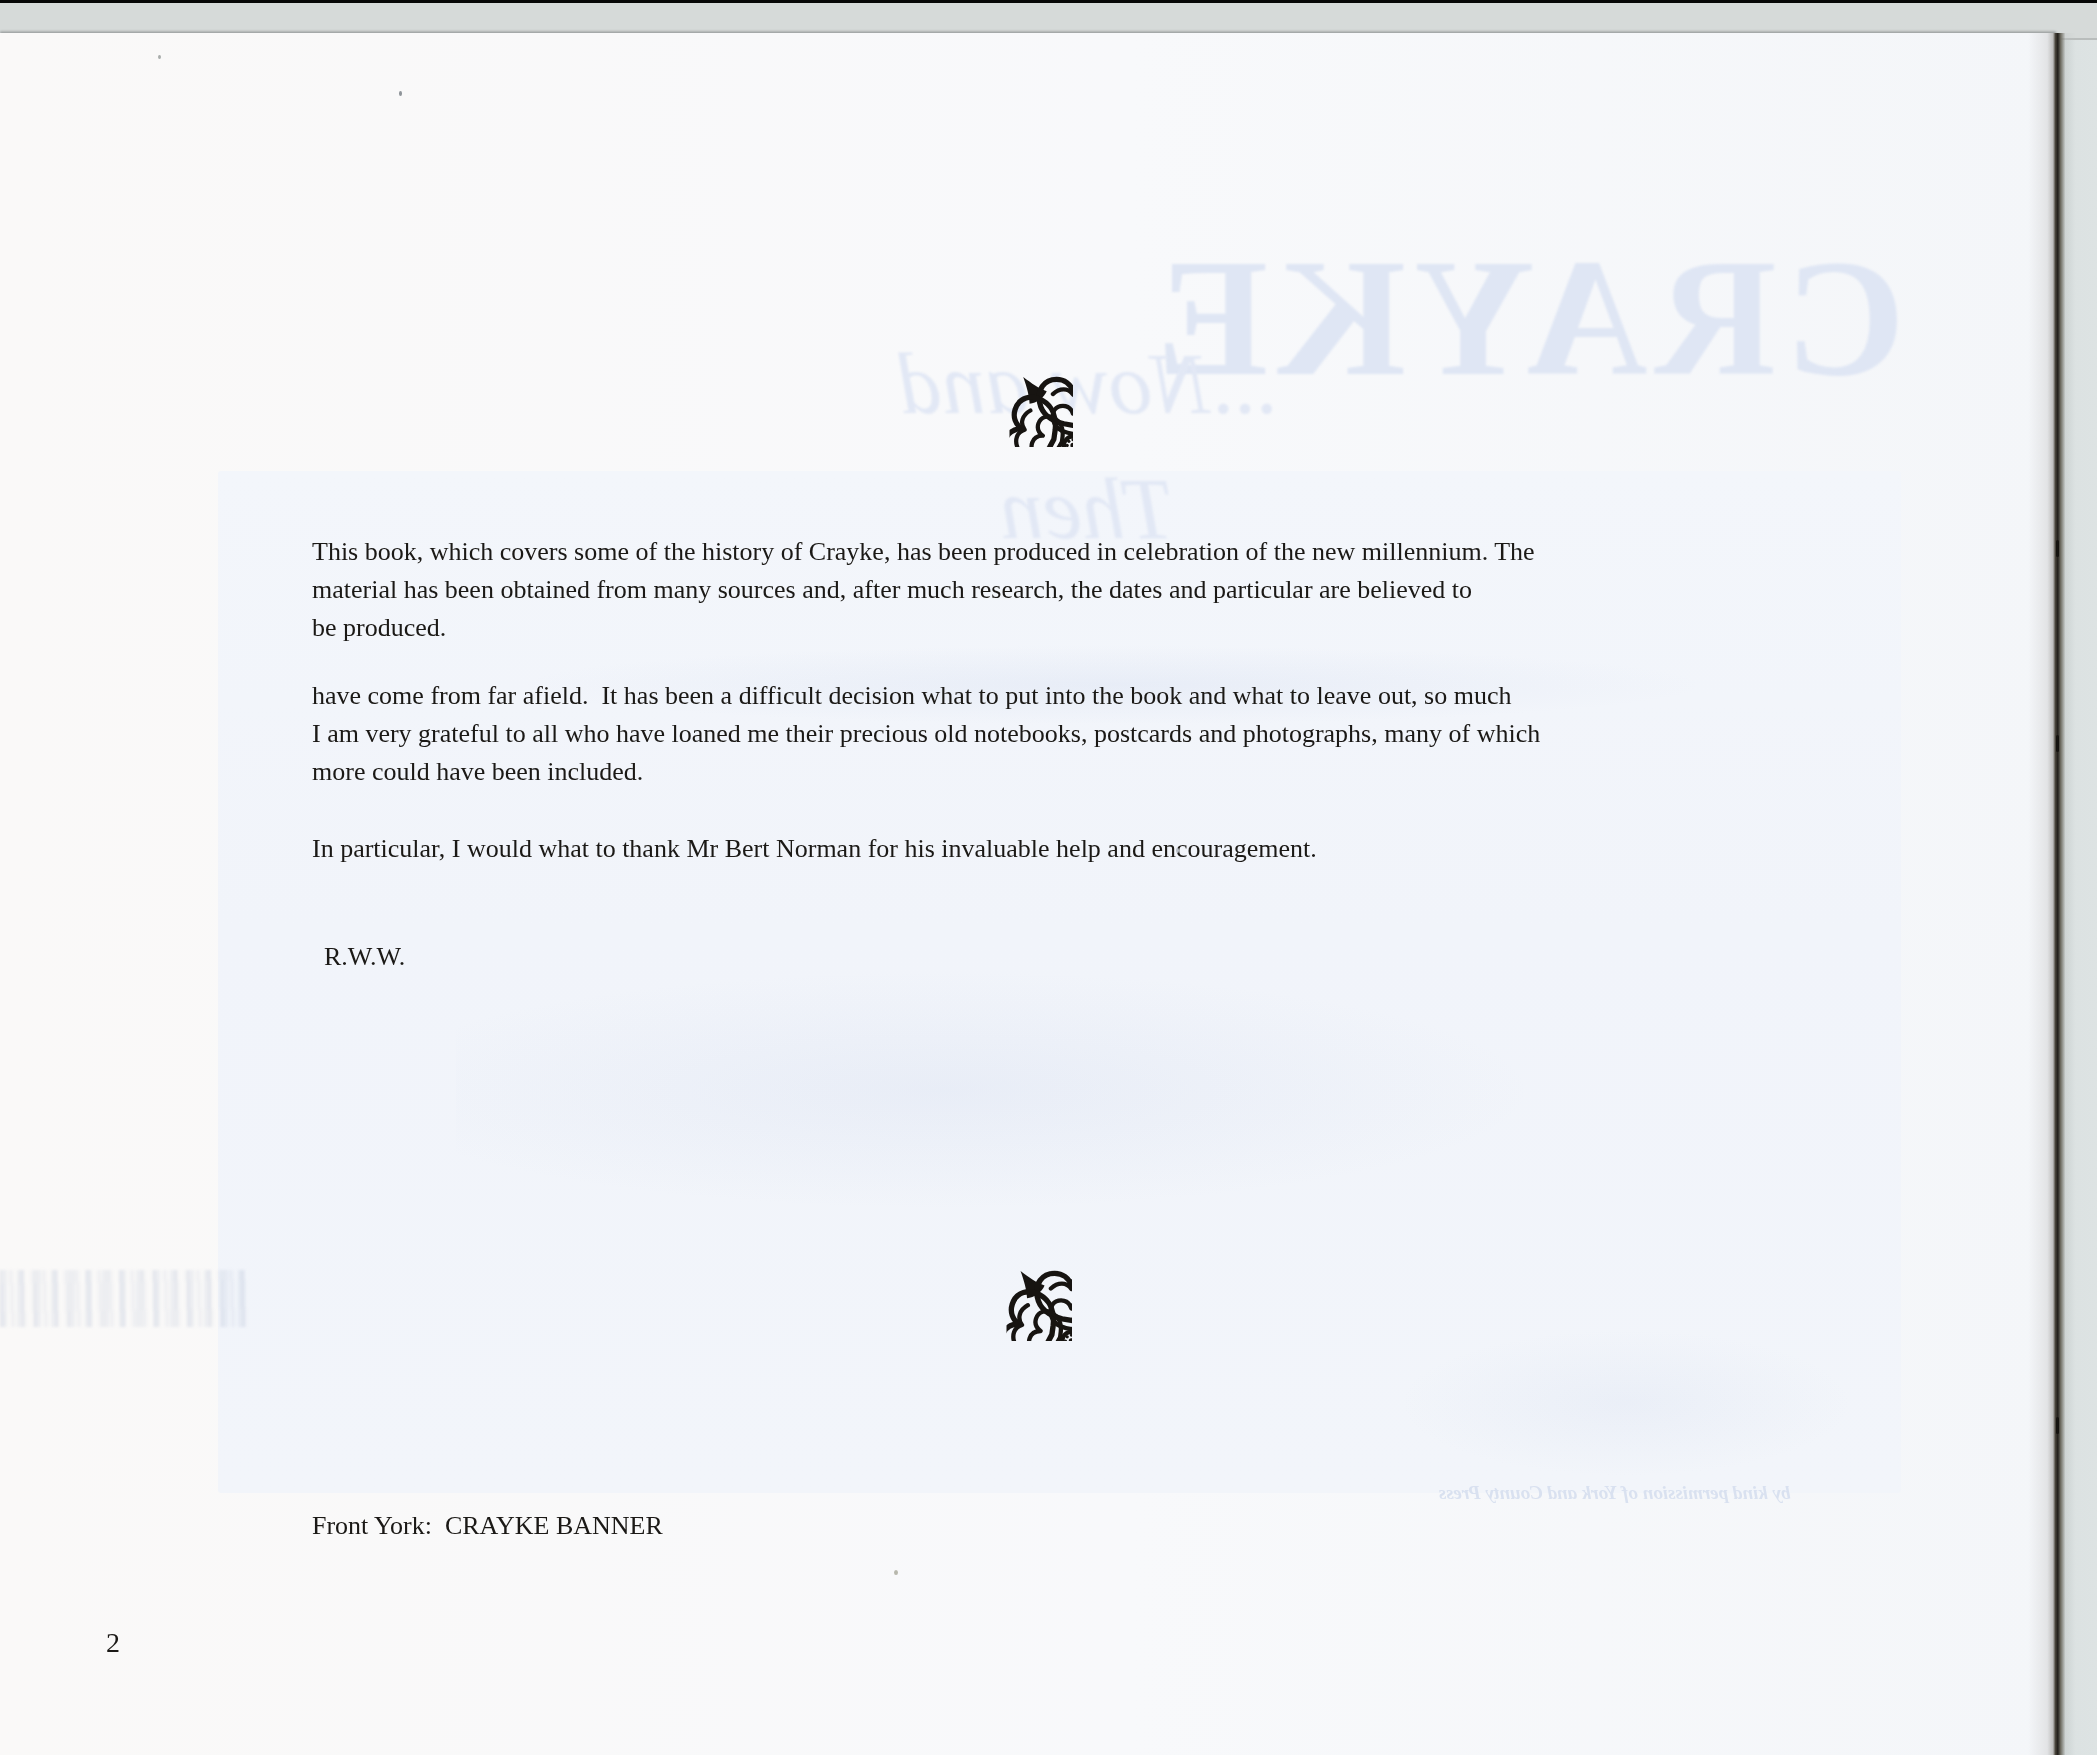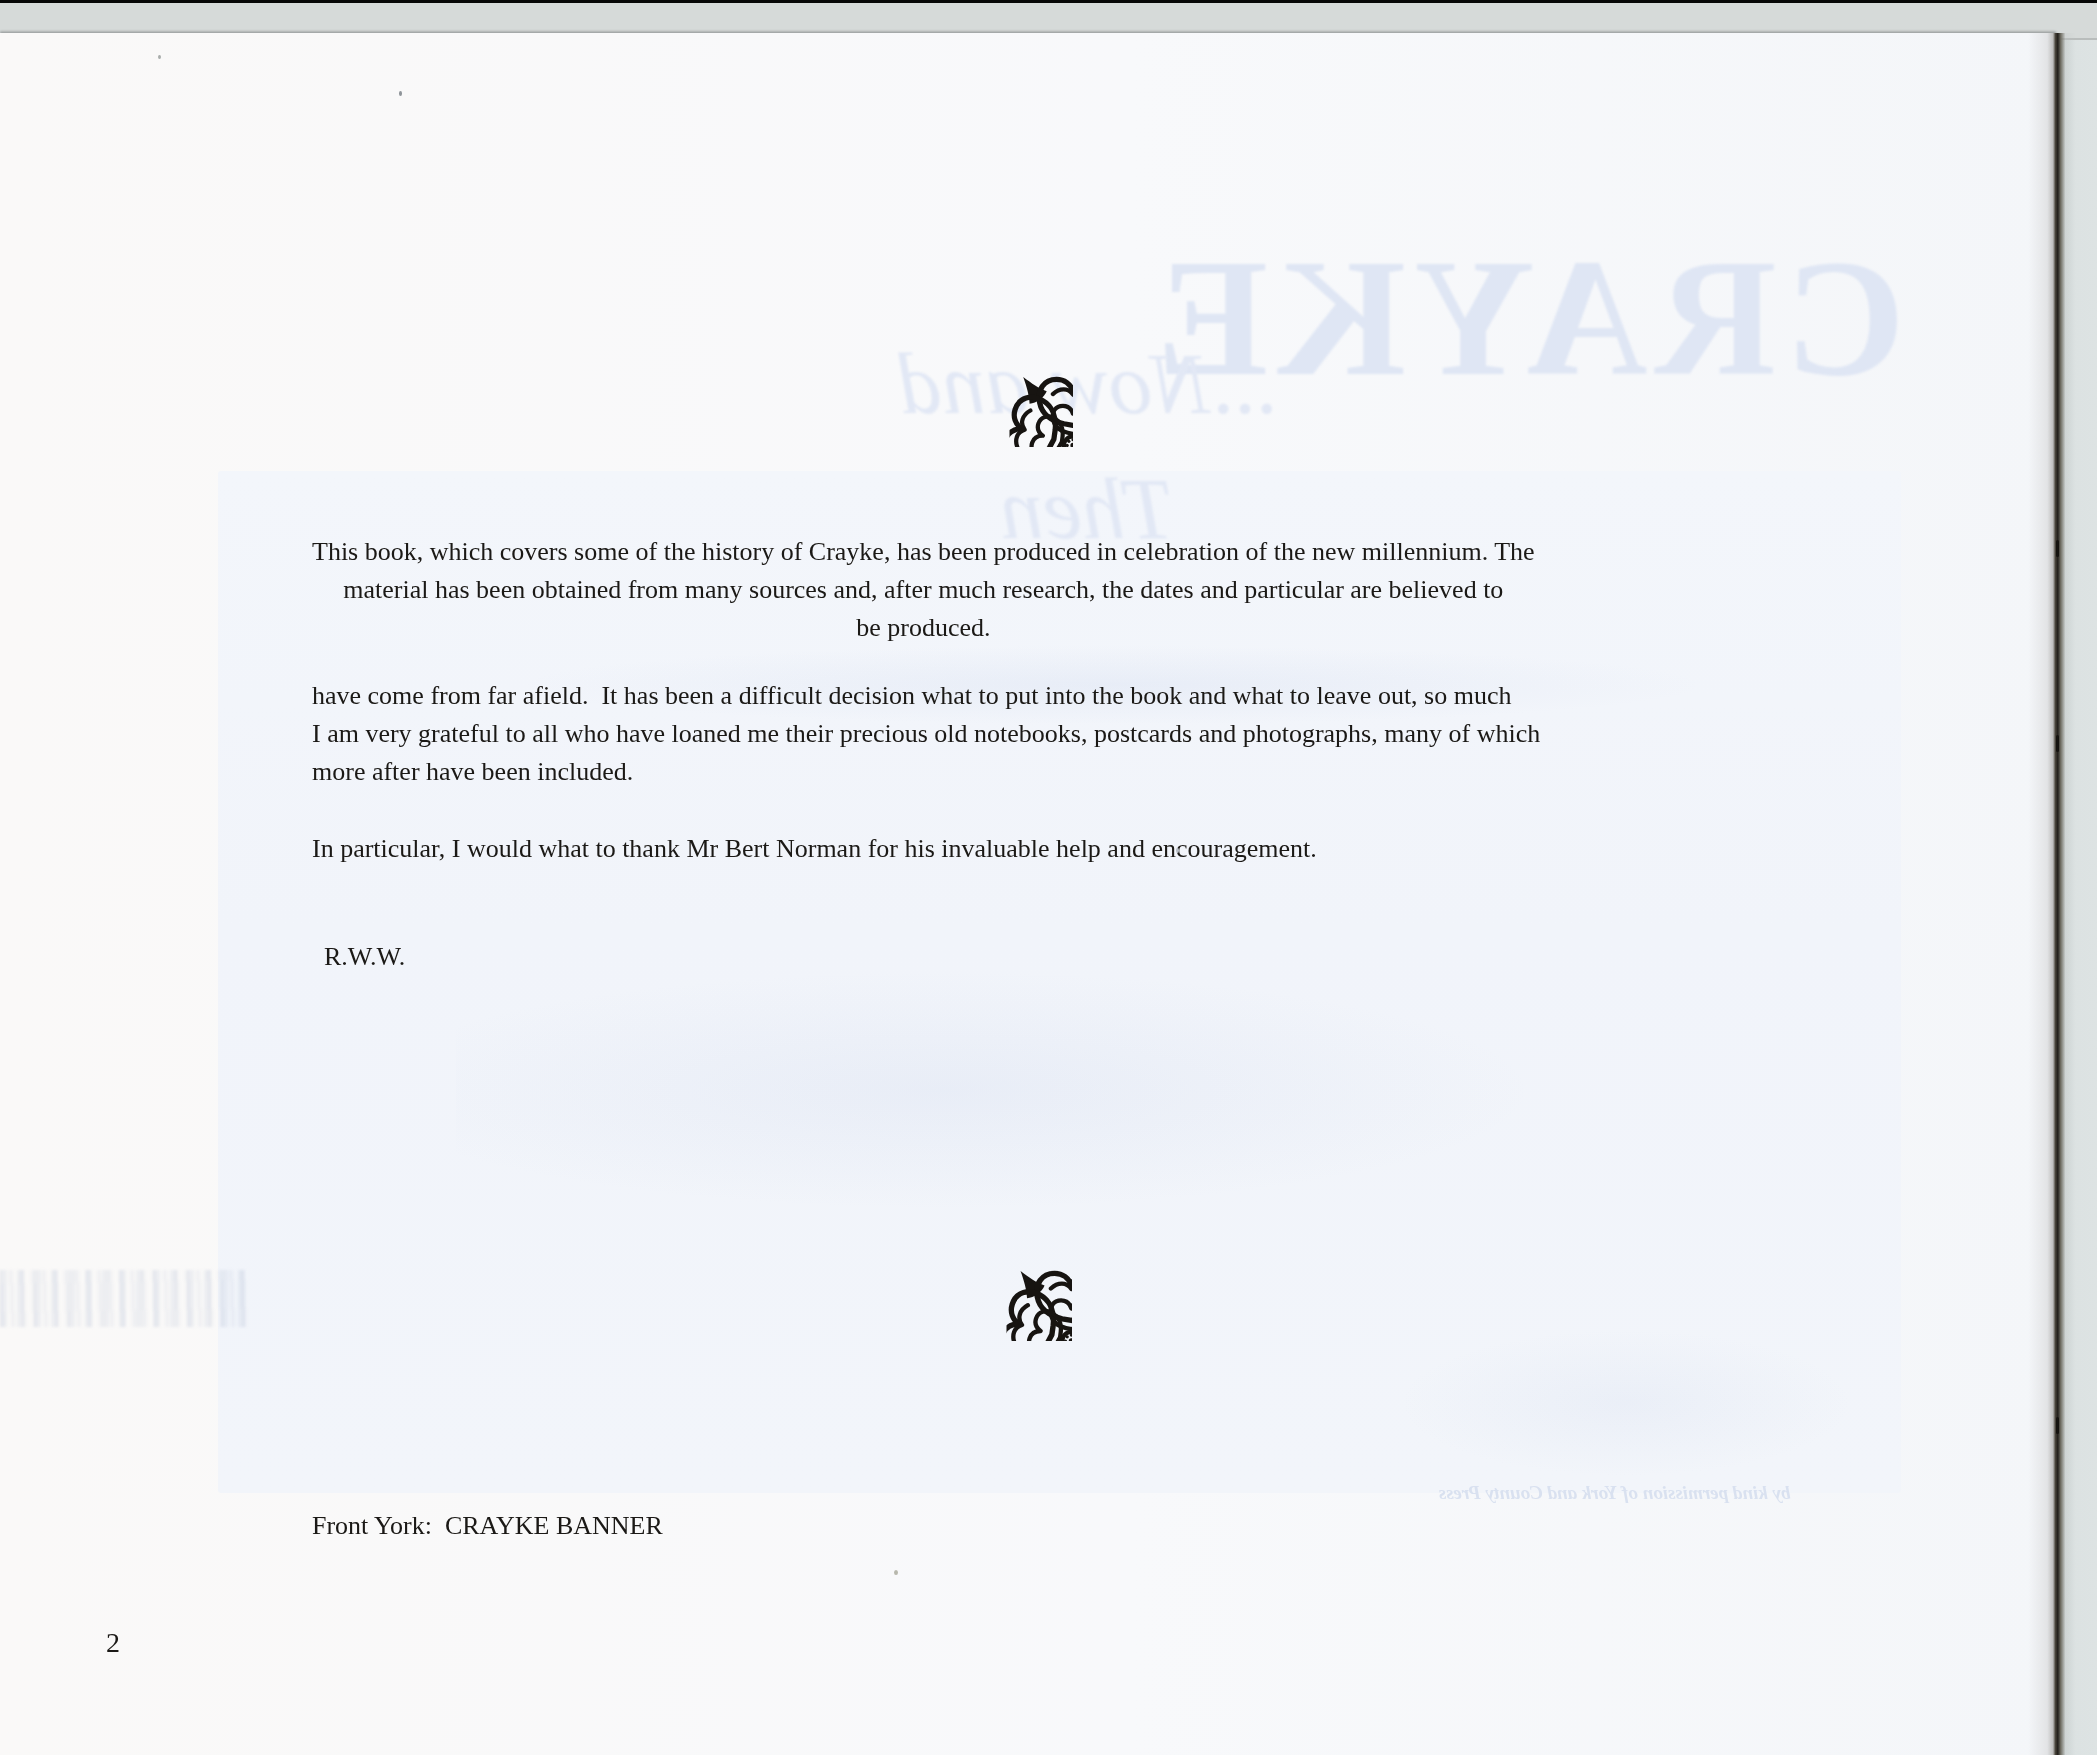--- a/index.html
+++ b/index.html
@@ -80,21 +80,21 @@
     left:0;top:1270px;width:251px;height:57px;
     background:
       repeating-linear-gradient(90deg,rgba(125,145,185,.10) 0 6.8px,rgba(125,145,185,0) 6.8px 17px),
       repeating-linear-gradient(88deg,rgba(110,130,170,.07) 0 4px,rgba(110,130,170,0) 4px 11px);
     filter:blur(1.7px);
   }
   
   .print{position:absolute;z-index:3;color:#1b1916;}
   .bodytext{font-size:26px;line-height:38px;}
   .bodytext .tline{white-space:pre;}
-  .block-p1{left:312px;top:533px;text-align:center;}
+  .block-p1{left:312px;top:533px;}
   .block-p2{left:312px;top:677px;}
   .block-p3{left:312px;top:830px;}
   .block-rww{left:324px;top:906px;margin-top:32px;}
   .block-frontcover{left:312px;top:1507px;}
   .block-desc{left:312px;top:1588px;}
   .block-desc .tline{line-height:36px;}
   .page-num{left:106px;top:1627px;font-size:28px;}
   .rose-svg{position:absolute;z-index:3;}
   .rose-top{left:946px;top:264px;width:127px;height:183px;}
   .rose-bottom{left:941px;top:1157px;width:131px;height:184px;}
@@ -184,21 +184,21 @@
 
   <div class="print bodytext block-p1">
     <div class="tline">This book, which covers some of the history of Crayke, has been produced in celebration of the new millennium. The</div>
     <div class="tline">material has been obtained from many sources and, after much research, the dates and particular are believed to</div>
     <div class="tline">be produced.</div>
   </div>
 
   <div class="print bodytext block-p2">
     <div class="tline">have come from far afield.  It has been a difficult decision what to put into the book and what to leave out, so much</div>
     <div class="tline">I am very grateful to all who have loaned me their precious old notebooks, postcards and photographs, many of which</div>
-    <div class="tline">more after have been included.</div>
+    <div class="tline">more could have been included.</div>
   </div>
 
   <div class="print bodytext block-p3">
     <div class="tline">In particular, I would what to thank Mr Bert Norman for his invaluable help and encouragement.</div>
   </div>
 
   <div class="print bodytext block-rww">
     <div class="tline">R.W.W.</div>
   </div>
 

